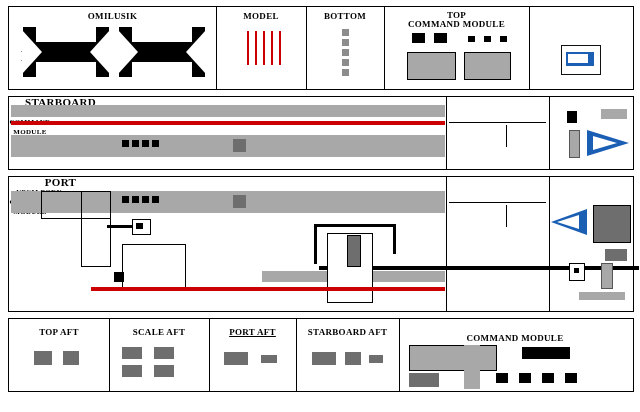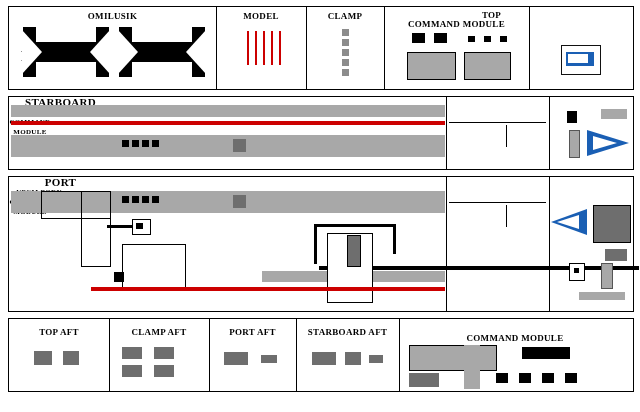--- a/index.html
+++ b/index.html
@@ -108,30 +108,30 @@
 
     <div class="lbl cell-title" style="left:207px;top:4px;width:90px;">MODEL</div>
     <div>
       <div class="clampline" style="left:238px;top:24px;height:34px;"></div>
       <div class="clampline" style="left:246px;top:24px;height:34px;"></div>
       <div class="clampline" style="left:254px;top:24px;height:34px;"></div>
       <div class="clampline" style="left:262px;top:24px;height:34px;"></div>
       <div class="clampline" style="left:270px;top:24px;height:34px;"></div>
     </div>
 
-    <div class="lbl cell-title" style="left:297px;top:4px;width:78px;">CLAMP</div>
+    <div class="lbl cell-title" style="left:297px;top:4px;width:78px;">BOTTOM</div>
     <div>
       <div class="hatchseg" style="left:333px;top:22px;height:7px;"></div>
       <div class="hatchseg" style="left:333px;top:32px;height:7px;"></div>
       <div class="hatchseg" style="left:333px;top:42px;height:7px;"></div>
       <div class="hatchseg" style="left:333px;top:52px;height:7px;"></div>
       <div class="hatchseg" style="left:333px;top:62px;height:7px;"></div>
     </div>
 
-    <div class="lbl cell-title" style="left:375px;top:3px;width:145px;padding-left:35px;">TOP</div>
+    <div class="lbl cell-title" style="left:375px;top:3px;width:145px;">TOP</div>
     <div class="lbl cell-title" style="left:375px;top:12px;width:145px;">COMMAND MODULE</div>
     <div class="abs blk" style="left:403px;top:26px;width:13px;height:10px;"></div>
     <div class="abs blk" style="left:425px;top:26px;width:13px;height:10px;"></div>
     <div class="abs blk" style="left:459px;top:29px;width:7px;height:6px;"></div>
     <div class="abs blk" style="left:475px;top:29px;width:7px;height:6px;"></div>
     <div class="abs blk" style="left:491px;top:29px;width:7px;height:6px;"></div>
     <div class="abs gray" style="left:398px;top:45px;width:47px;height:26px;border:1px solid #000;"></div>
     <div class="abs gray" style="left:455px;top:45px;width:45px;height:26px;border:1px solid #000;"></div>
 
     <div class="lbl md" style="left:520px;top:22px;width:102px;text-align:center;">Printed By:</div>
@@ -223,27 +223,27 @@
   <div class="abs" id="bottom-band">
     <div class="vdiv" style="left:100px;"></div>
     <div class="vdiv" style="left:200px;"></div>
     <div class="vdiv" style="left:287px;"></div>
     <div class="vdiv" style="left:390px;"></div>
 
     <div class="lbl cell-title" style="left:0;top:8px;width:100px;">TOP AFT</div>
     <div class="abs dgray" style="left:25px;top:32px;width:18px;height:14px;"></div>
     <div class="abs dgray" style="left:54px;top:32px;width:16px;height:14px;"></div>
 
-    <div class="lbl cell-title" style="left:100px;top:8px;width:100px;">CLAMP AFT</div>
+    <div class="lbl cell-title" style="left:100px;top:8px;width:100px;">SCALE AFT</div>
     <div class="abs dgray" style="left:113px;top:28px;width:20px;height:12px;"></div>
     <div class="abs dgray" style="left:145px;top:28px;width:20px;height:12px;"></div>
     <div class="abs dgray" style="left:113px;top:46px;width:20px;height:12px;"></div>
     <div class="abs dgray" style="left:145px;top:46px;width:20px;height:12px;"></div>
 
-    <div class="lbl cell-title" style="left:200px;top:8px;width:87px;">PORT AFT</div>
+    <div class="lbl cell-title" style="left:200px;top:8px;width:87px;text-decoration:underline;">PORT AFT</div>
     <div class="abs dgray" style="left:215px;top:33px;width:24px;height:13px;"></div>
     <div class="abs dgray" style="left:252px;top:36px;width:16px;height:8px;"></div>
 
     <div class="lbl cell-title" style="left:287px;top:8px;width:103px;">STARBOARD AFT</div>
     <div class="abs dgray" style="left:303px;top:33px;width:24px;height:13px;"></div>
     <div class="abs dgray" style="left:336px;top:33px;width:16px;height:13px;"></div>
     <div class="abs dgray" style="left:360px;top:36px;width:14px;height:8px;"></div>
 
     <div class="lbl cell-title" style="left:390px;top:14px;width:232px;">COMMAND MODULE</div>
     <div class="abs gray" style="left:400px;top:26px;width:86px;height:24px;border:1px solid #000;"></div>

